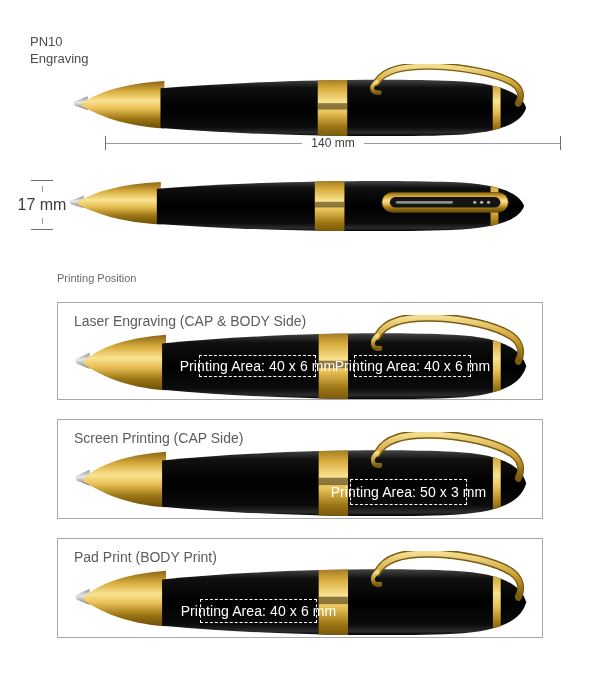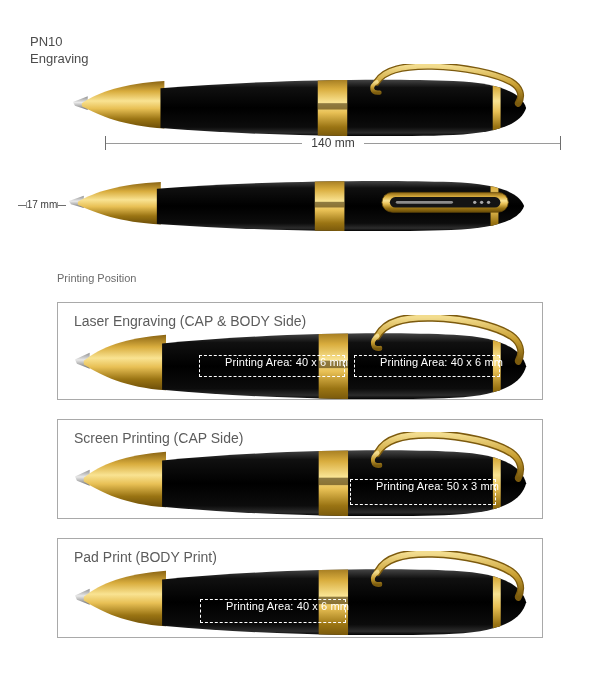--- a/index.html
+++ b/index.html
@@ -20,41 +20,41 @@
     left:76px; top:136px; width:456px; height:14px;
     display:flex; align-items:center; color:#3c3c3c; font-size:12px;margin-left:29px;
   }
   .dim-h .tkv { width:1px; height:14px; background:#6e6e6e; }
   .dim-h .seg { flex:1; height:1px; background:#9a9a9a; }
   .dim-h .dlbl { padding:0 9px; white-space:nowrap; }
 
   
   .dim-v {
     left:18px; top:180px; width:48px; height:50px;
-    display:flex; align-items:center; justify-content:space-between;
-    color:#3c3c3c; font-size:10px;
+    display:flex; flex-direction:column; align-items:center; justify-content:space-between;
+    color:#3c3c3c; font-size:16px;
   }
   .dim-v .tkh { width:22px; height:1px; background:#6e6e6e; }
   .dim-v .segv { width:1px; height:6px; background:#9a9a9a; }
   .dim-v .dlbl { white-space:nowrap; line-height:1; }
 
   
   .ppos-title { left:57px; top:272px; font-size:11px; color:#6b6b6b; }
 
   .pbox {
     position:absolute; left:57px; width:484px;
     border:1px solid #a9a9a9; background:#fff;
   }
   .pbox-label { position:absolute; left:16px; top:10px; font-size:14px; color:#5c5c5c; white-space:nowrap; }
   .boxpen { position:absolute; left:16px; top:12px; width:460px; height:84px; }
 
   .parea {
     position:absolute; border:1px dashed #ffffff;
-    display:flex; justify-content:center;
-    color:#ffffff; font-size:11px; white-space:nowrap; letter-spacing:0.1px;padding-left:29px;
+    display:flex; align-items:center; justify-content:center;
+    color:#ffffff; font-size:14px; white-space:nowrap; letter-spacing:0.1px;
   }
 </style>
 </head>
 <body>
 
 <div class="page">
 
   <svg width="0" height="0" style="position:absolute" aria-hidden="true">
     <defs>
       <linearGradient id="gGold" x1="0" y1="0" x2="0" y2="1">

